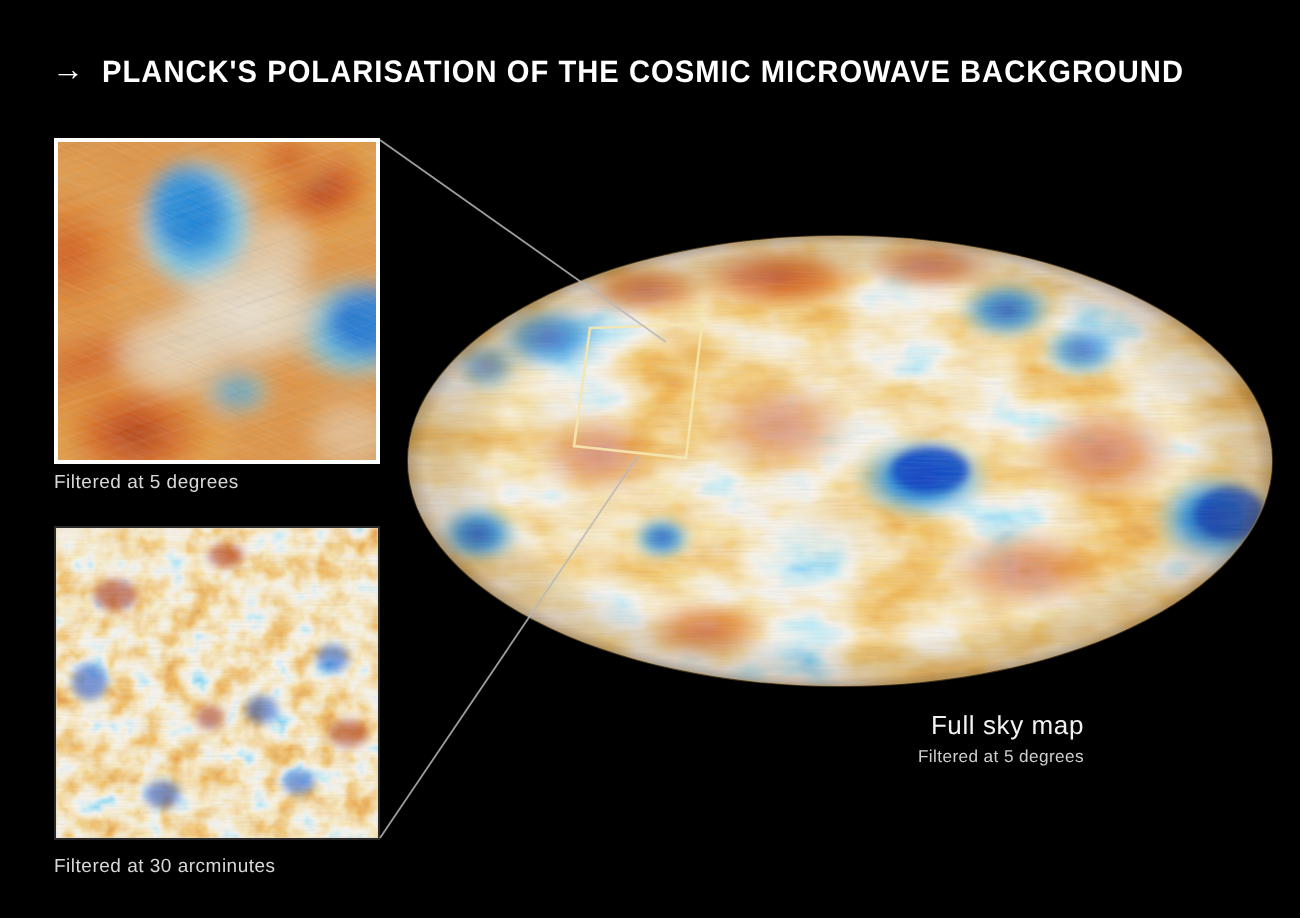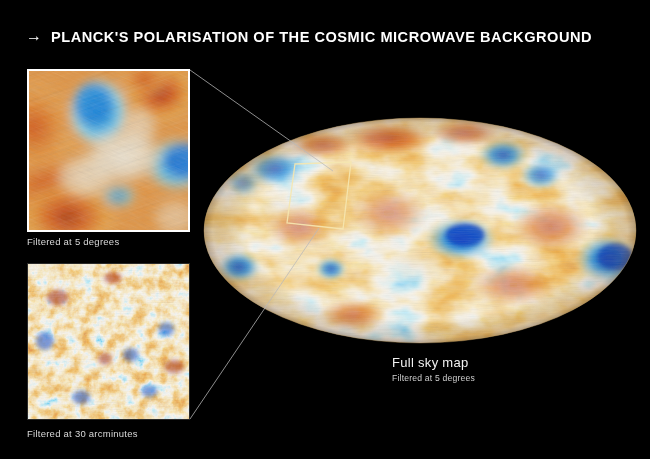--- a/index.html
+++ b/index.html
@@ -102,23 +102,23 @@
     position: absolute;
     inset: 0;
     width: 650px;
     height: 459px;
     pointer-events: none;
   }
 
   
   #map-label {
     position: absolute;
-    left: 392px;
+    left: 412px;
     top: 355px;
-    text-align: left;
+    text-align: right;
     width: 130px;
   }
   #map-label-title {
     color: #f2f2f2;
     font-size: 13px;
     letter-spacing: 0.3px;
     white-space: nowrap;
   }
   #map-label-sub {
     color: #cfcfcf;

